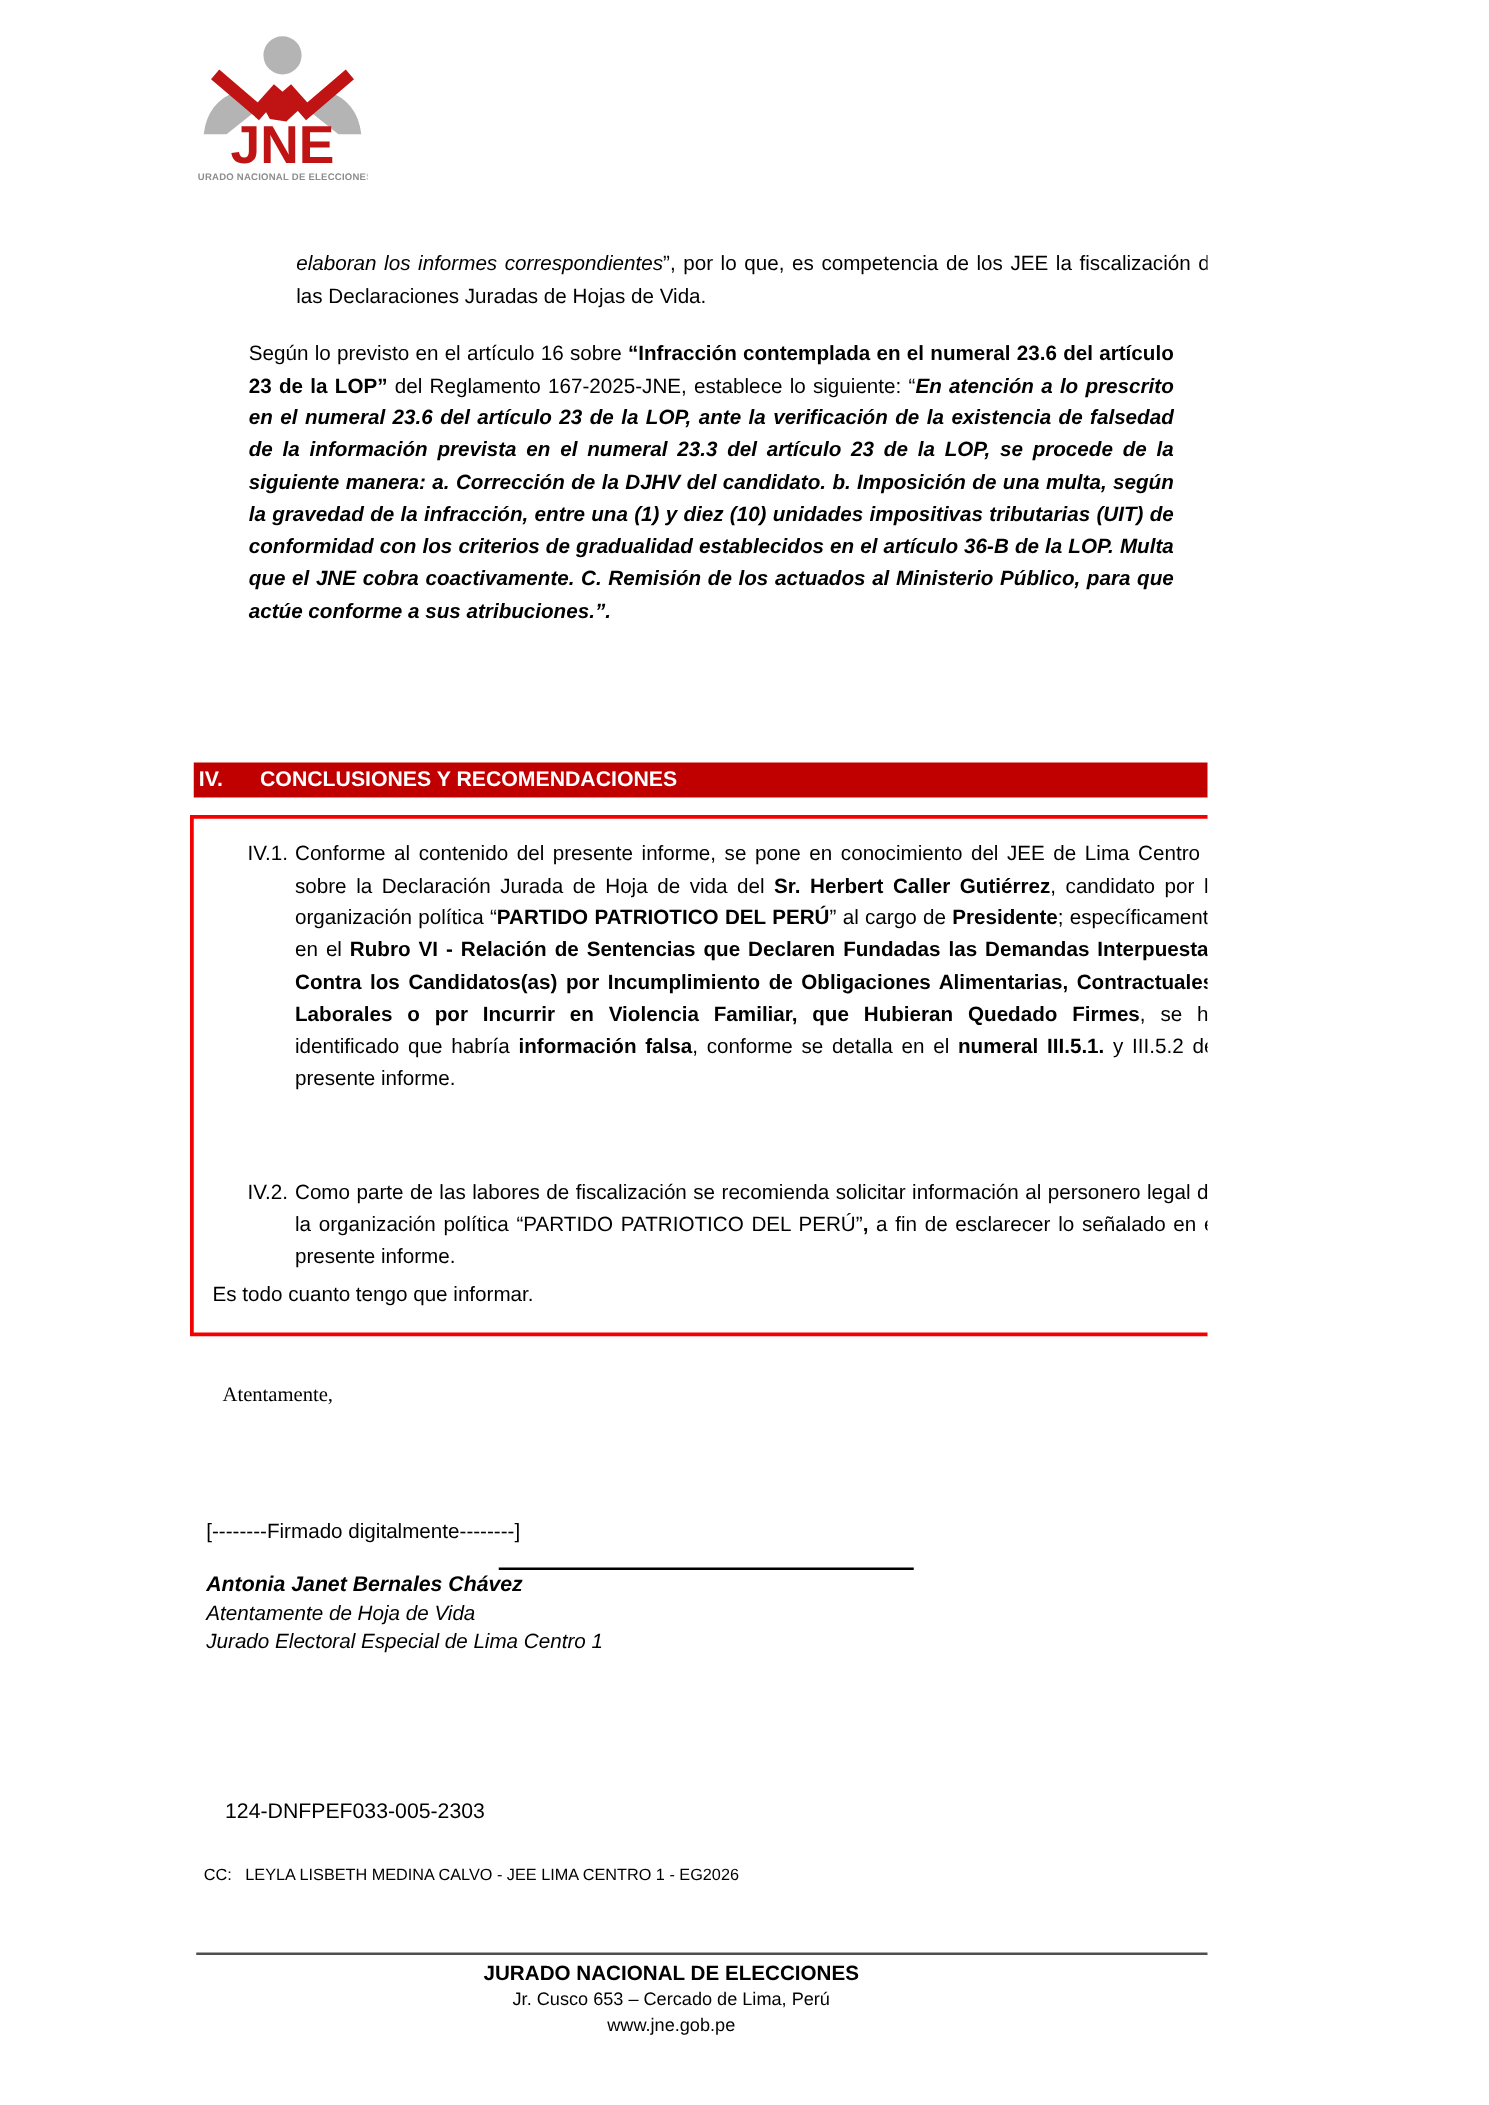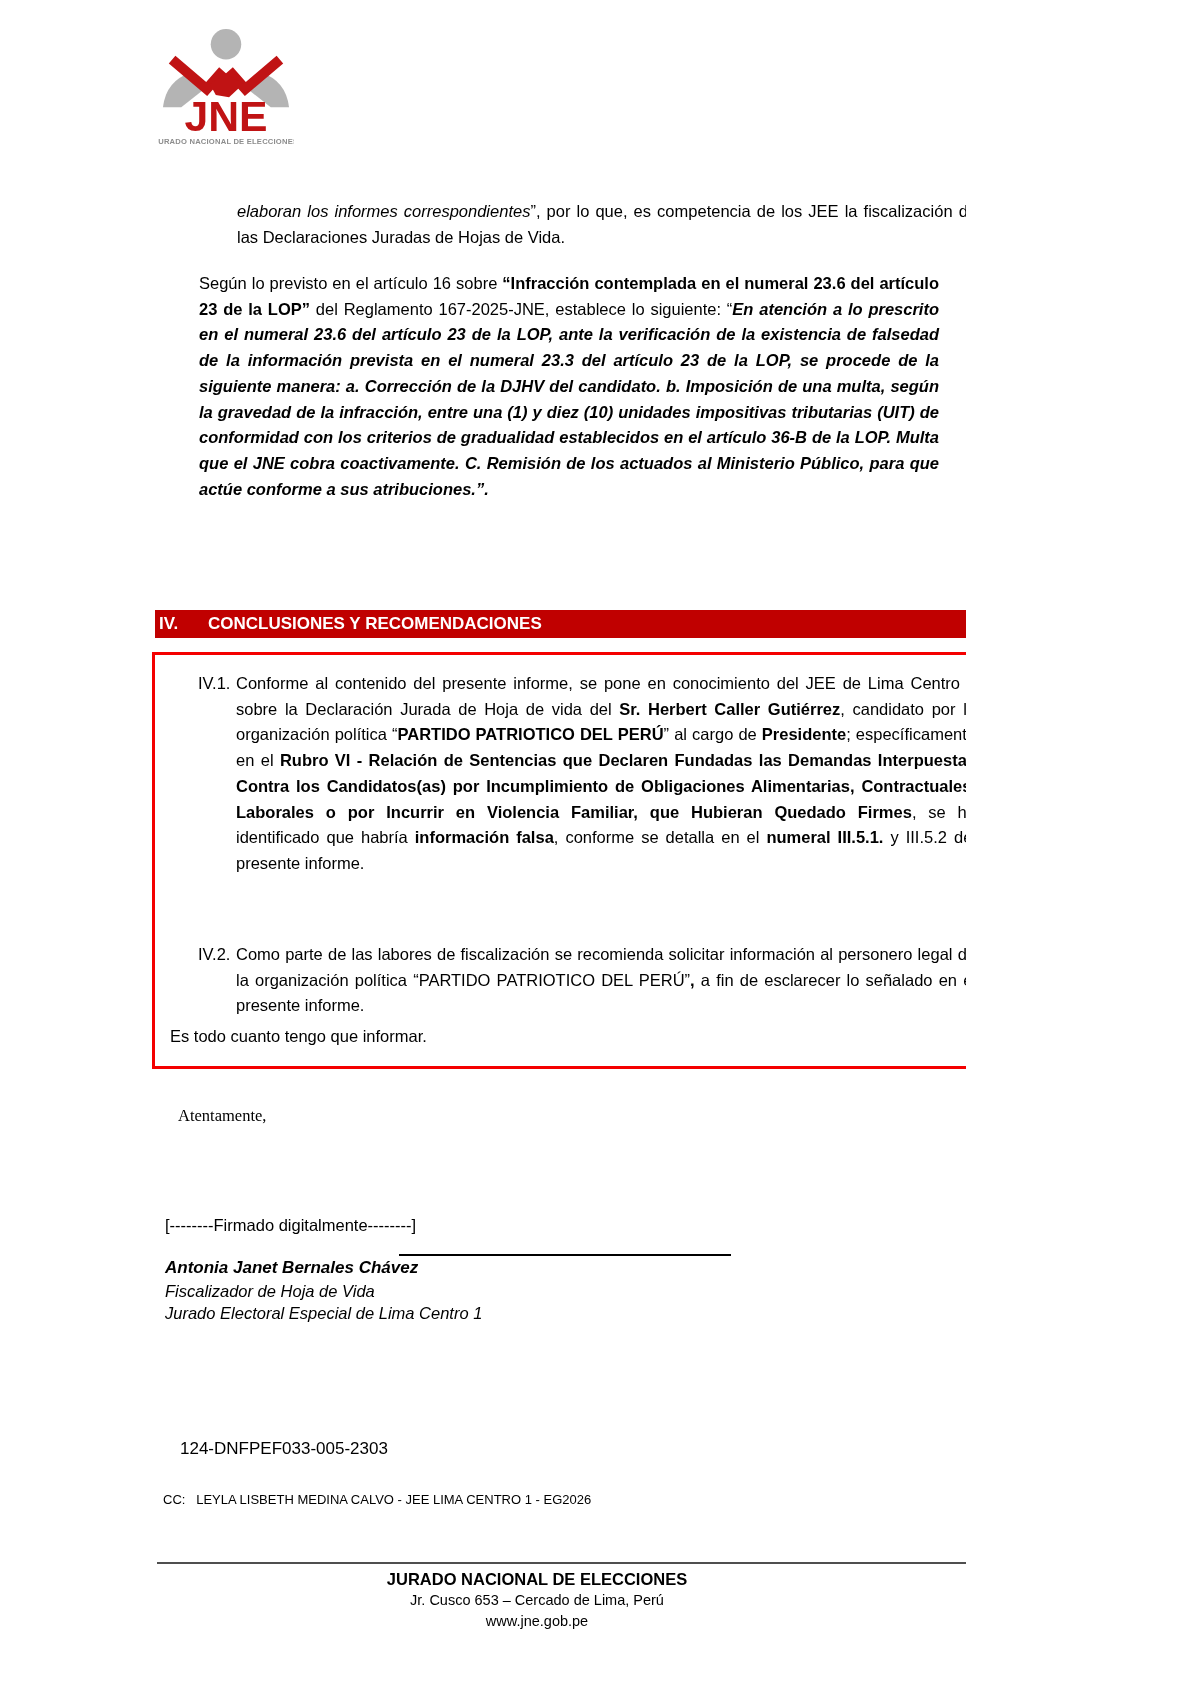--- a/index.html
+++ b/index.html
@@ -91,21 +91,21 @@
     <div class="closing">Es todo cuanto tengo que informar.</div>
   </div>
 
   <div class="salutation">Atentamente,</div>
 
   <div class="center-col sig-note">[--------Firmado digitalmente--------]</div>
 
   <div class="center-col sig-block">
     <div class="sig-rule"></div>
     <div class="sig-name">Antonia Janet Bernales Chávez</div>
-    <div>Fiscalizador de Hoja de Vida</div>
+    <div>Atentamente de Hoja de Vida</div>
     <div>Jurado Electoral Especial de Lima Centro 1</div>
   </div>
 
   <div class="doc-code">124-DNFPEF033-005-2303</div>
   <div class="cc-line">CC:   LEYLA LISBETH MEDINA CALVO - JEE LIMA CENTRO 1 - EG2026</div>
 
   <div class="footer-rule"></div>
   <div class="footer-text">
     <div class="footer-org">JURADO NACIONAL DE ELECCIONES</div>
     <div class="footer-addr">Jr. Cusco 653 – Cercado de Lima, Perú</div>

